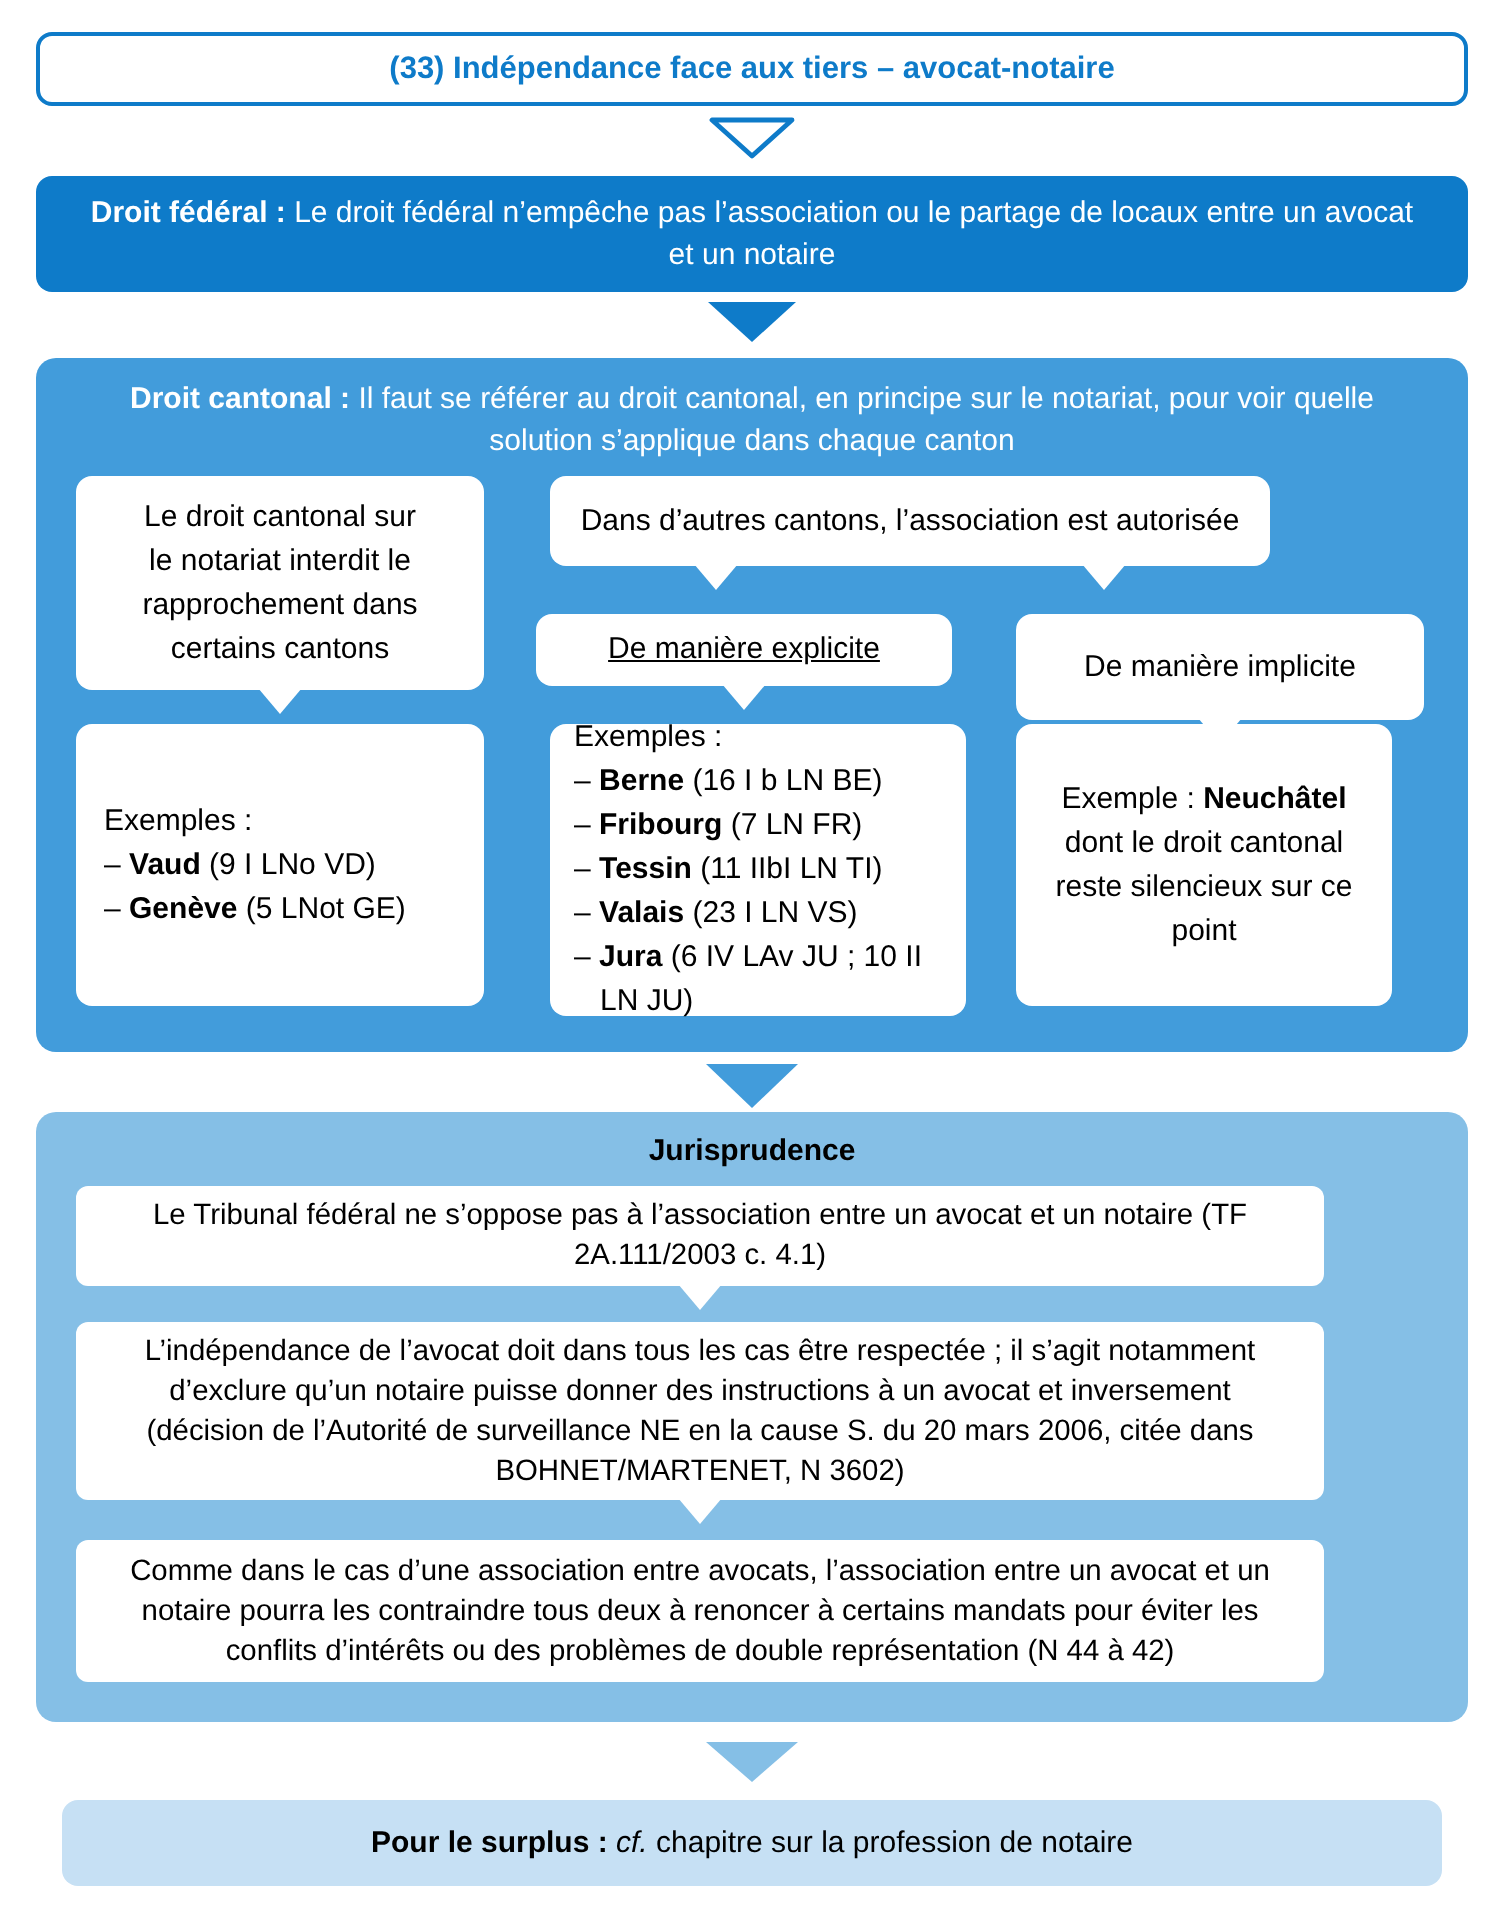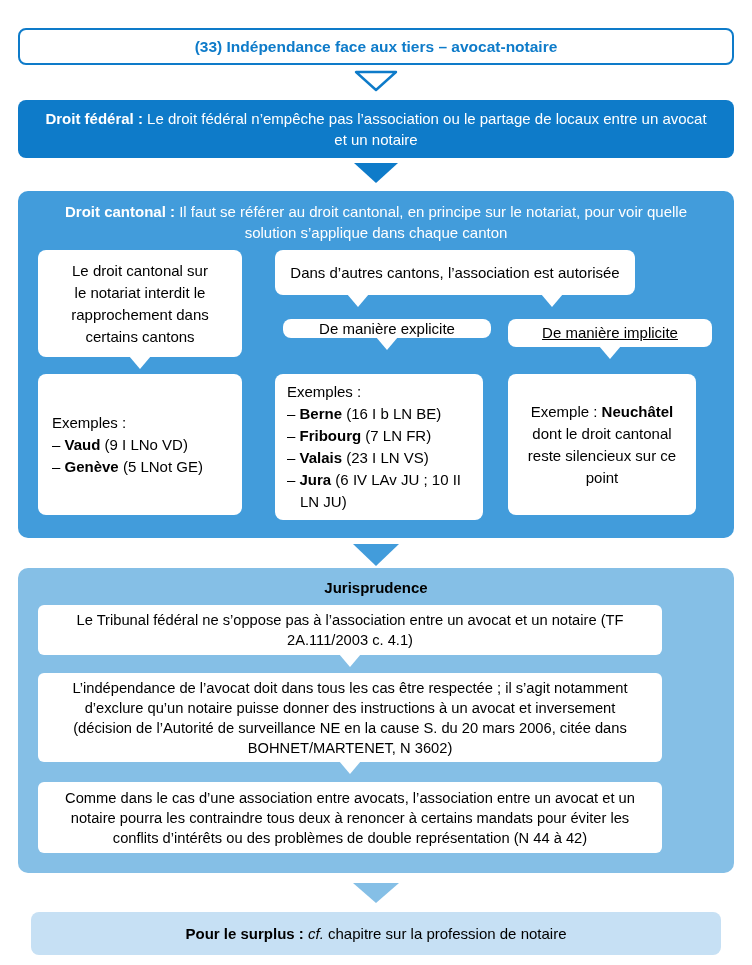--- a/index.html
+++ b/index.html
@@ -18,21 +18,21 @@
   .page{
     position:relative;
     width:752px;height:965px;
     padding:0 18px;
     background:#fff;
     overflow:hidden;
     display:flex;flex-direction:column;align-items:center;
   }
   
   .title-box{
-    margin-top:28px;
+    margin-top:16px;
     width:716px;height:37px;
     border:2px solid var(--strong-blue);
     border-radius:8px;
     background:#fff;
     display:flex;align-items:center;justify-content:center;
     color:var(--strong-blue);
     font-weight:bold;font-size:15.5px;
   }
   
   .arrow{display:block;}
@@ -77,22 +77,22 @@
     border-right:11px solid transparent;
     border-top:13px solid #fff;
     transform:translateX(-50%);
   }
   .center-txt{
     display:flex;align-items:center;justify-content:center;
     text-align:center;
   }
   .box-interdit{left:20px;top:59px;width:204px;height:107px;padding:6px 28px;}
   .box-autorise{left:257px;top:59px;width:360px;height:45px;padding:4px 14px;}
-  .box-explicit{left:265px;top:128px;width:208px;height:19px;}
-  .box-implicit{left:490px;top:128px;width:204px;height:28px;text-decoration:underline;}
+  .box-explicit{left:250px;top:128px;width:208px;height:36px;text-decoration:underline;}
+  .box-implicit{left:490px;top:128px;width:204px;height:53px;}
   .box-ex-left{left:20px;top:183px;width:204px;height:141px;padding:10px 14px;
     display:flex;flex-direction:column;justify-content:center;}
   .box-ex-mid{left:257px;top:183px;width:208px;height:146px;padding:10px 12px;
     display:flex;flex-direction:column;justify-content:center;}
   .box-ex-right{left:490px;top:183px;width:188px;height:141px;padding:10px 10px;}
   .ex-item{padding-left:13px;text-indent:-13px;}
   
   .juris-panel{
     position:relative;
     width:716px;height:305px;
@@ -177,20 +177,21 @@
     <div class="wbox box-ex-left">
       <div>Exemples :</div>
       <div class="ex-item"><span>– </span><b>Vaud</b><span> (9 I LNo VD)</span></div>
       <div class="ex-item"><span>– </span><b>Genève</b><span> (5 LNot GE)</span></div>
     </div>
 
     <div class="wbox box-ex-mid">
       <div>Exemples :</div>
       <div class="ex-item"><span>– </span><b>Berne</b><span> (16 I b LN BE)</span></div>
       <div class="ex-item"><span>– </span><b>Fribourg</b><span> (7 LN FR)</span></div>
+      <div class="ex-item"><span>– </span><b>Tessin</b><span> (11 IIbI LN TI)</span></div>
       <div class="ex-item"><span>– </span><b>Valais</b><span> (23 I LN VS)</span></div>
       <div class="ex-item"><span>– </span><b>Jura</b><span> (6 IV LAv JU ; 10 II LN JU)</span></div>
     </div>
 
     <div class="wbox box-ex-right center-txt">
       <span>
         <span>Exemple : </span><b>Neuchâtel</b><span> dont le droit cantonal reste silencieux sur ce point</span>
       </span>
     </div>
   </div>

